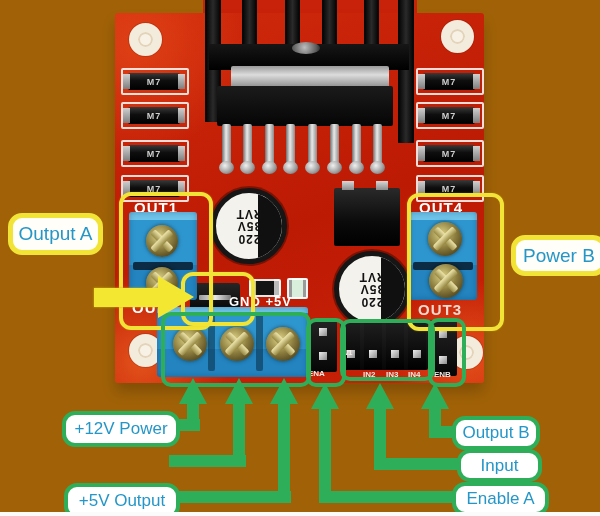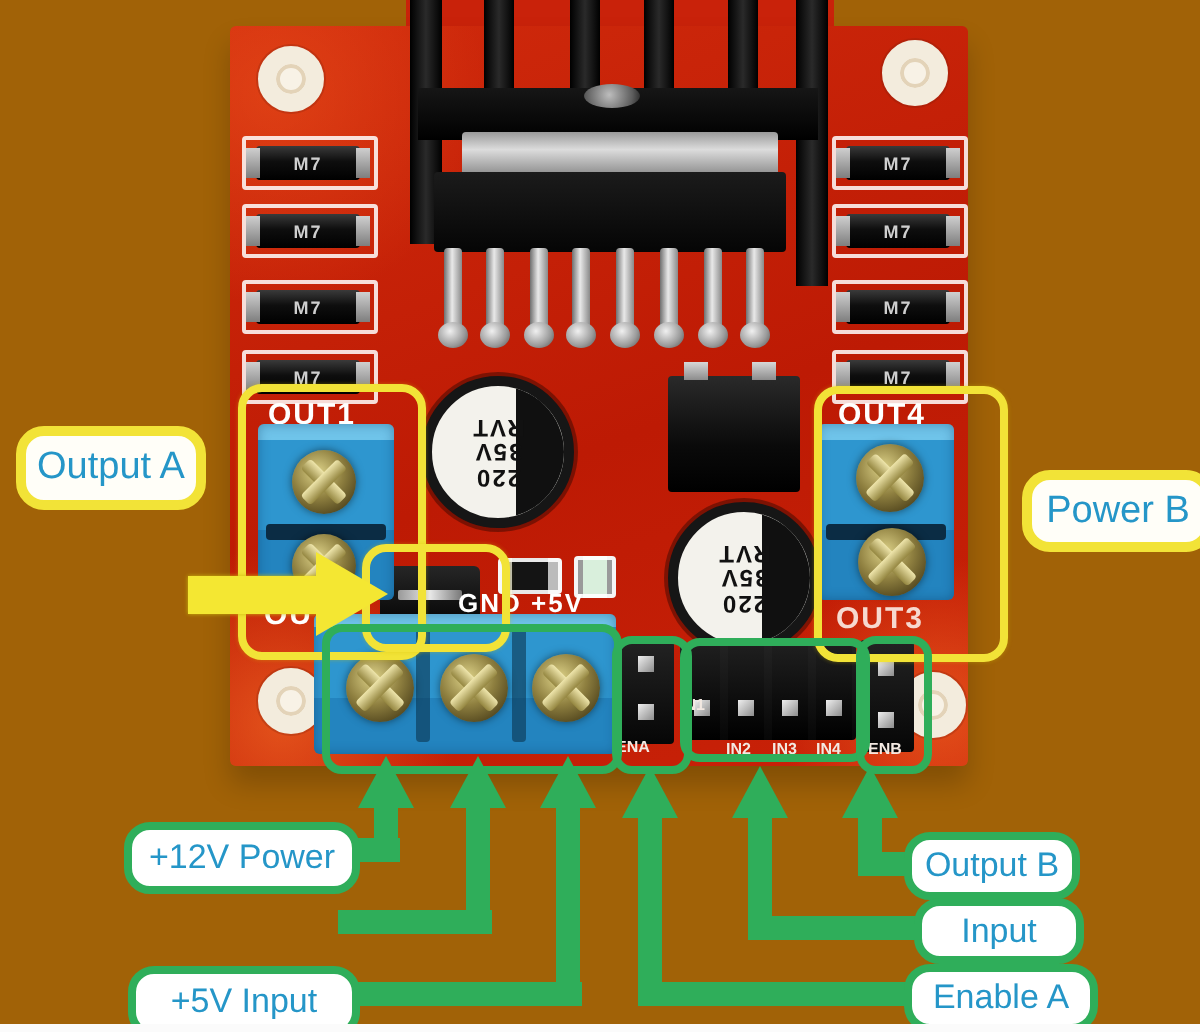--- a/index.html
+++ b/index.html
@@ -285,21 +285,21 @@
   <div class="abs ghead" style="left:366px;top:383px;"></div>
 
   <div class="abs gbar" style="left:429px;top:426px;width:26px;height:12px;"></div>
   <div class="abs gbar" style="left:429px;top:407px;width:12px;height:31px;"></div>
   <div class="abs ghead" style="left:421px;top:383px;"></div>
 
   <div class="abs glabel" style="left:62px;top:411px;width:110px;height:28px;">
     <span>+12V Power</span>
   </div>
   <div class="abs glabel" style="left:64px;top:483px;width:108px;height:28px;">
-    <span>+5V Input</span>
+    <span>+5V Output</span>
   </div>
   <div class="abs glabel" style="left:452px;top:416px;width:80px;height:26px;">
     <span>Output B</span>
   </div>
   <div class="abs glabel" style="left:452px;top:482px;width:89px;height:26px;">
     <span>Enable A</span>
   </div>
   <div class="abs glabel" style="left:457px;top:449px;width:77px;height:25px;">
     <span>Input</span>
   </div>

